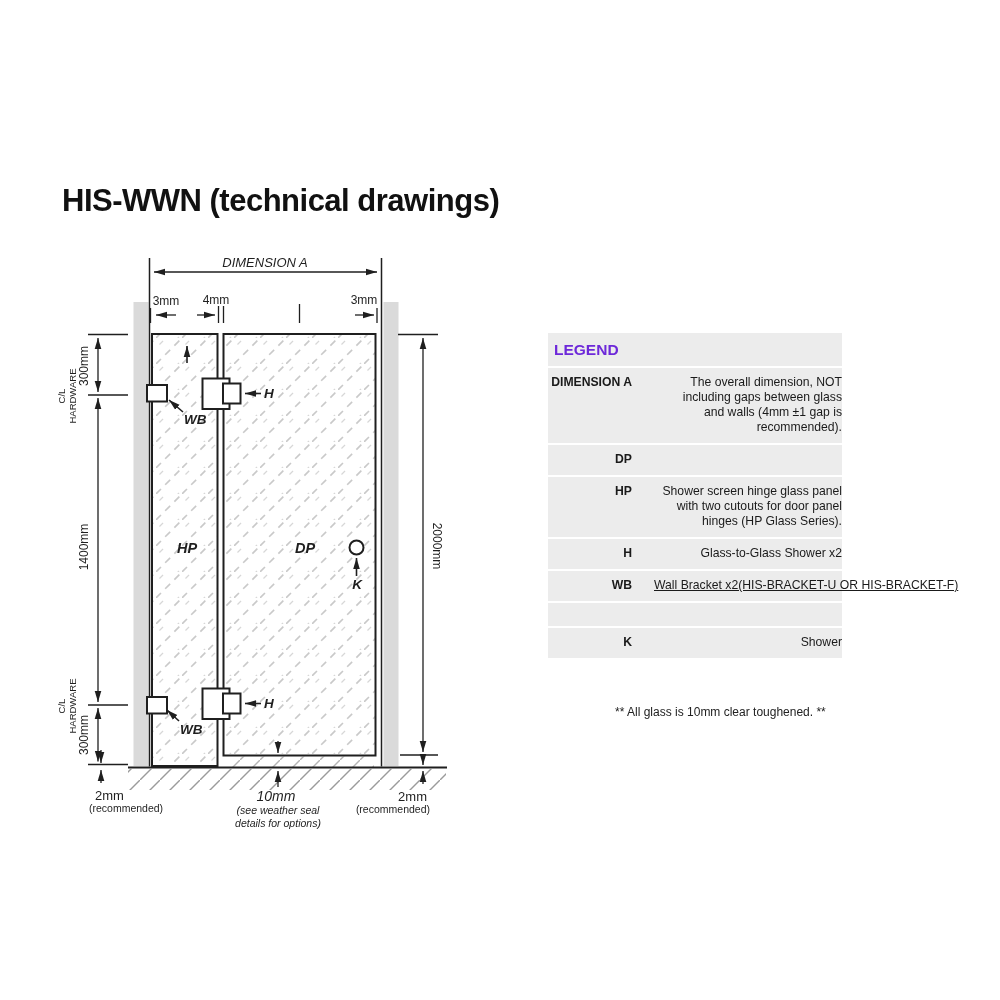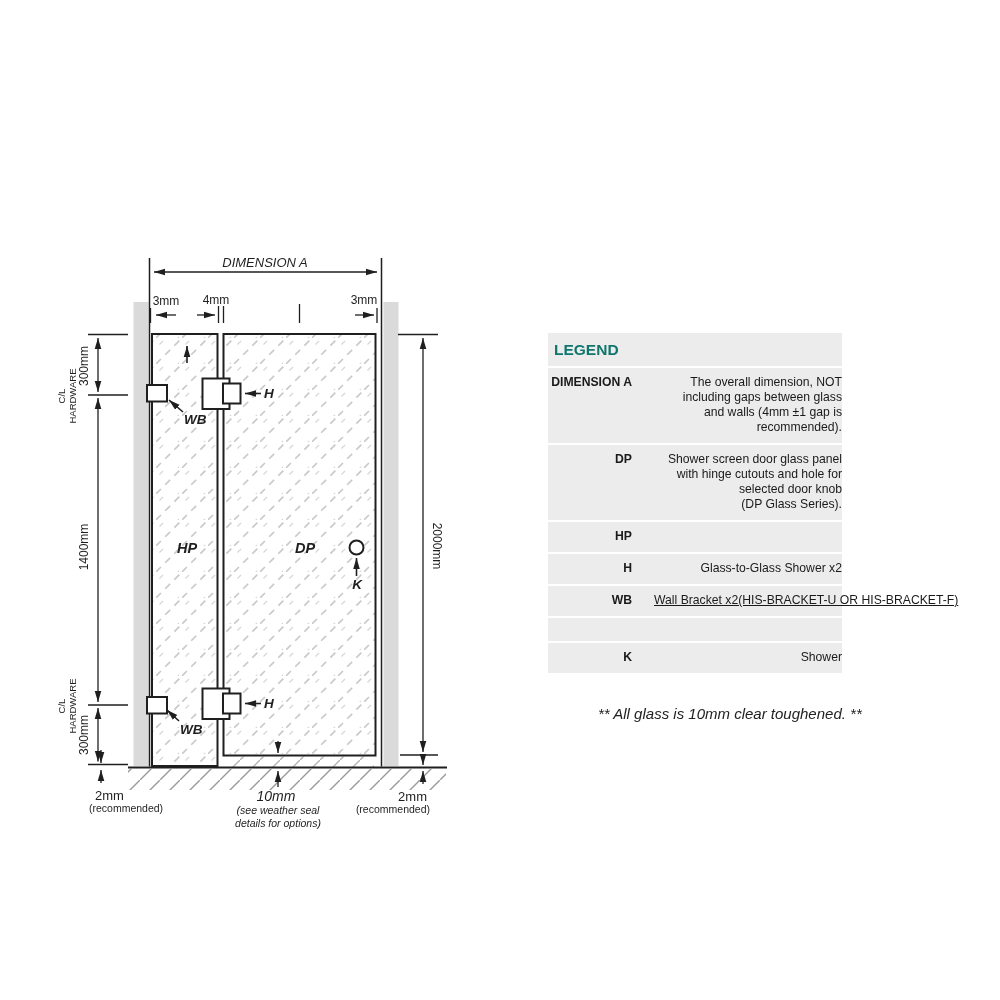--- a/index.html
+++ b/index.html
@@ -17,33 +17,34 @@
   .rot{font-size:12px;}
   .cl{font-size:9.5px;}
   .mm2{font-size:13px;}
   .rec{font-size:10.5px;}
   .mm10{font-size:14px;}
   .seal{font-size:10.5px;}
   .panel{font-size:14.5px;}
   .hw{font-size:13.5px;}
   
   .legend{position:absolute;left:548px;top:333px;width:294px;background:#ececec;}
-  .legend-header{font-size:15.5px;font-weight:bold;padding:8px 14px 7px 6px;color:#0f766e;}
+  .legend-header{font-size:15.5px;font-weight:bold;padding:8px 14px 7px 6px;color:#6d28d9;}
   .lrow{display:flex;border-top:2px solid #ffffff;padding:7px 0 8px 0;font-size:12.2px;line-height:15px;}
   .lterm{width:84px;text-align:right;font-weight:bold;flex-shrink:0;}
   .ldesc{padding-left:22px;width:196px;white-space:pre-line;text-align:right;}
   .ldesc.nowrap{white-space:nowrap;overflow:visible;text-decoration:underline;}
   .lrow.empty{min-height:8px;}
-  .footnote{position:absolute;left:598px;top:705px;font-size:15px;font-style:italic;color:#222;}
+  .footnote{position:absolute;left:615px;top:705px;font-size:12px;color:#222;}
 </style>
 </head>
 <body>
 
 <div class="page">
 
+  <div class="title">HIS-WWN (technical drawings)</div>
 
   <svg class="draw" width="430" height="600" viewBox="40 240 430 600">
     <defs>
       <marker id="mE" markerUnits="userSpaceOnUse" markerWidth="11" markerHeight="8" viewBox="0 0 10 6" refX="10" refY="3" orient="auto">
         <path d="M0,0 L10,3 L0,6 Z" fill="#1f1f1f"></path>
       </marker>
       <marker id="mS" markerUnits="userSpaceOnUse" markerWidth="11" markerHeight="8" viewBox="0 0 10 6" refX="0" refY="3" orient="auto">
         <path d="M10,0 L0,3 L10,6 Z" fill="#1f1f1f"></path>
       </marker>
       <pattern id="glass" width="26" height="26" patternUnits="userSpaceOnUse">
@@ -167,27 +168,26 @@
 
     <div class="lrow">
       <div class="lterm">DIMENSION A</div>
       <div class="ldesc">The overall dimension, NOT
 including gaps between glass
 and walls (4mm ±1 gap is
 recommended).</div>
     </div>
     <div class="lrow">
       <div class="lterm">DP</div>
-      <div class="ldesc">Shower screen door glass panel
-with hinge cutouts and hole for
-selected door knob
-(DP Glass Series).</div>
     </div>
     <div class="lrow">
       <div class="lterm">HP</div>
+      <div class="ldesc">Shower screen hinge glass panel
+with two cutouts for door panel
+hinges (HP Glass Series).</div>
     </div>
     <div class="lrow">
       <div class="lterm">H</div>
       <div class="ldesc">Glass-to-Glass Shower x2</div>
     </div>
     <div class="lrow">
       <div class="lterm">WB</div>
       <div class="ldesc nowrap">Wall Bracket x2(HIS-BRACKET-U OR HIS-BRACKET-F)</div>
     </div>
     <div class="lrow empty">

